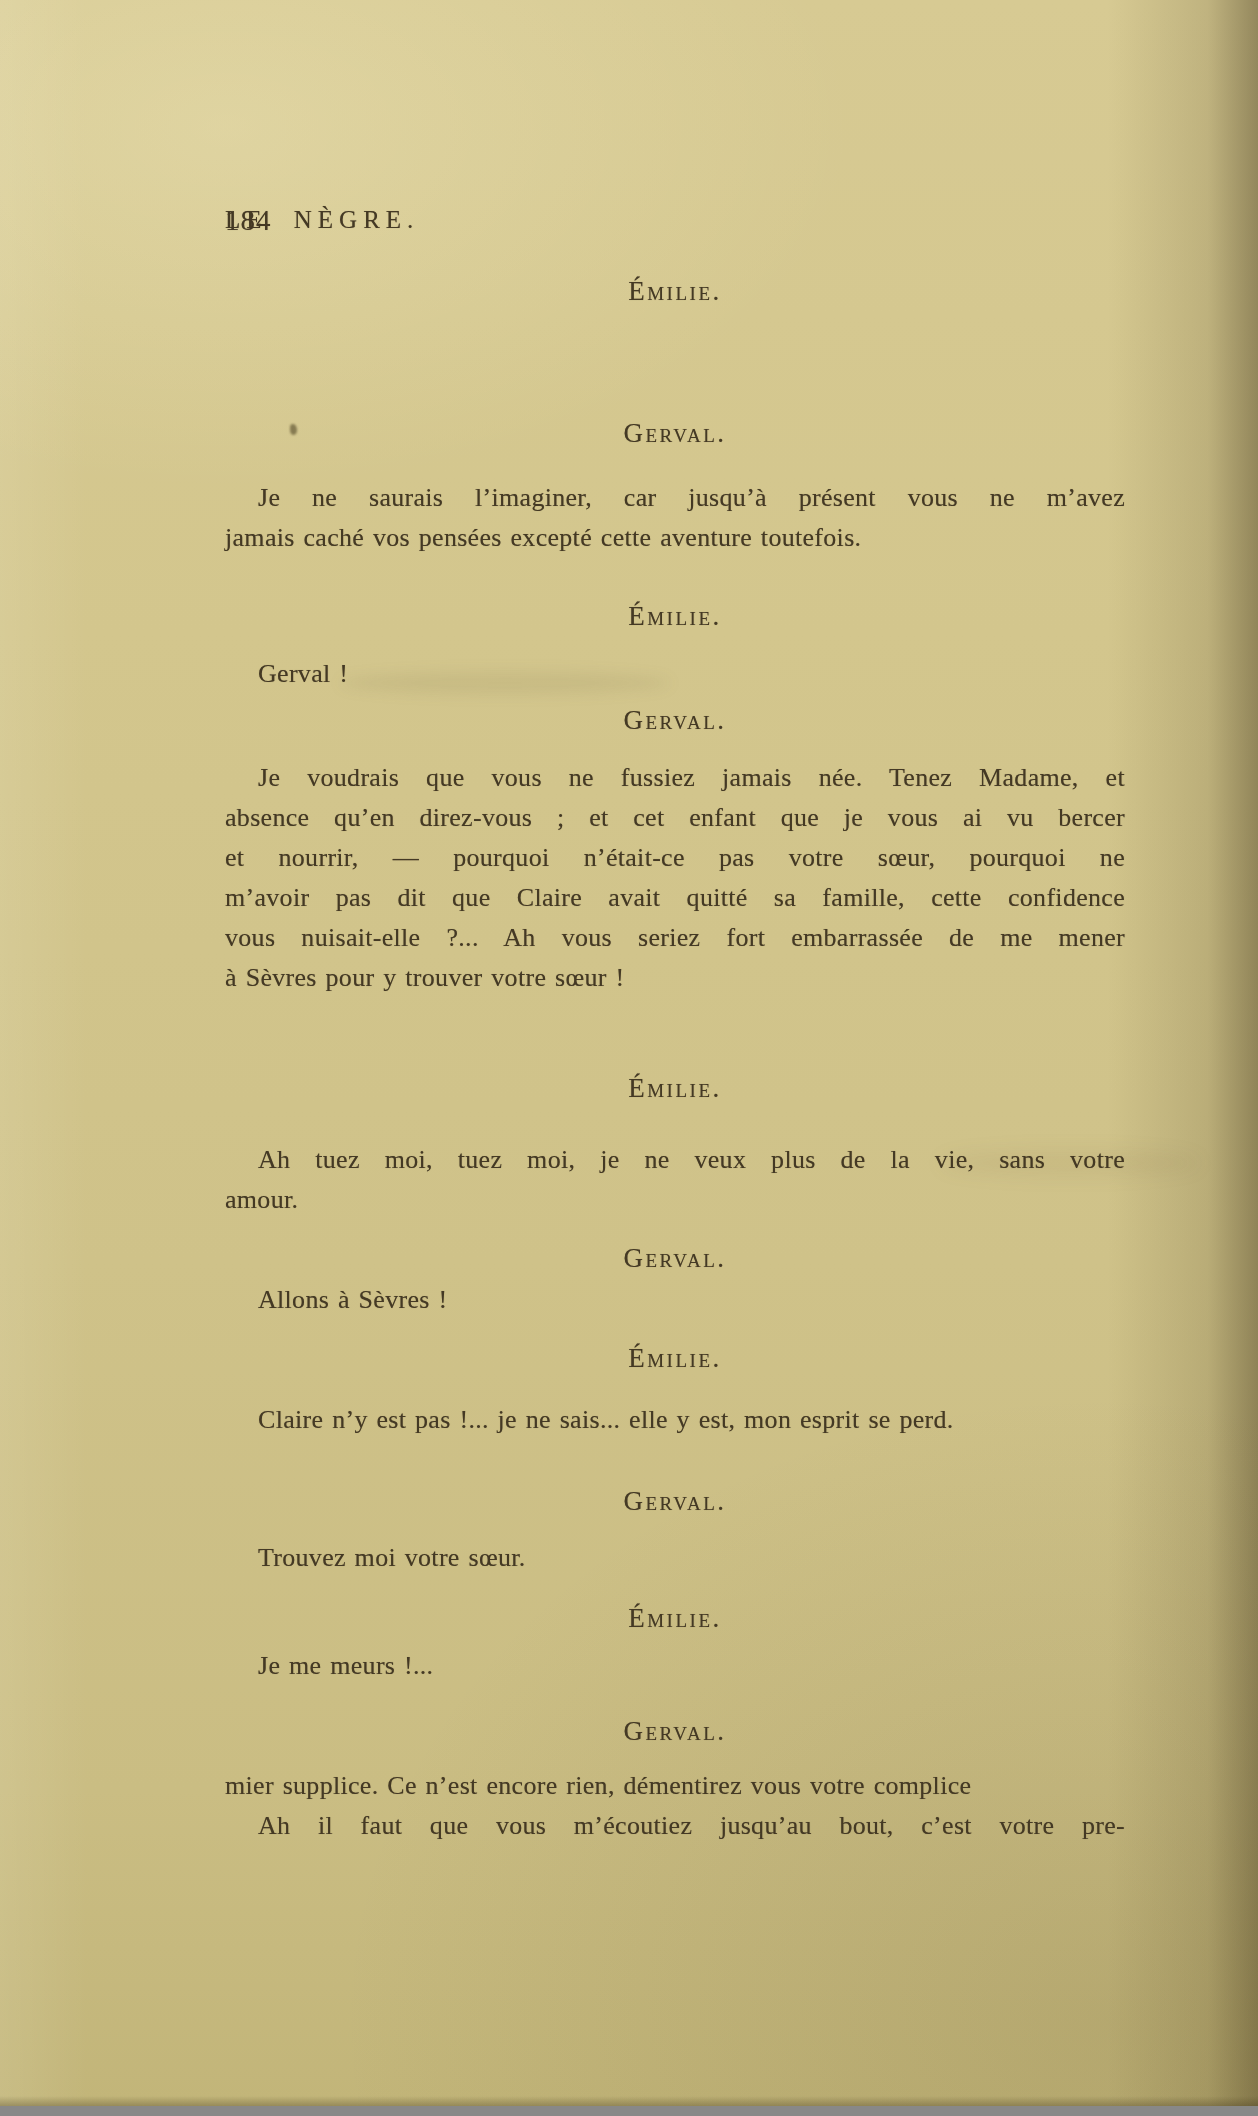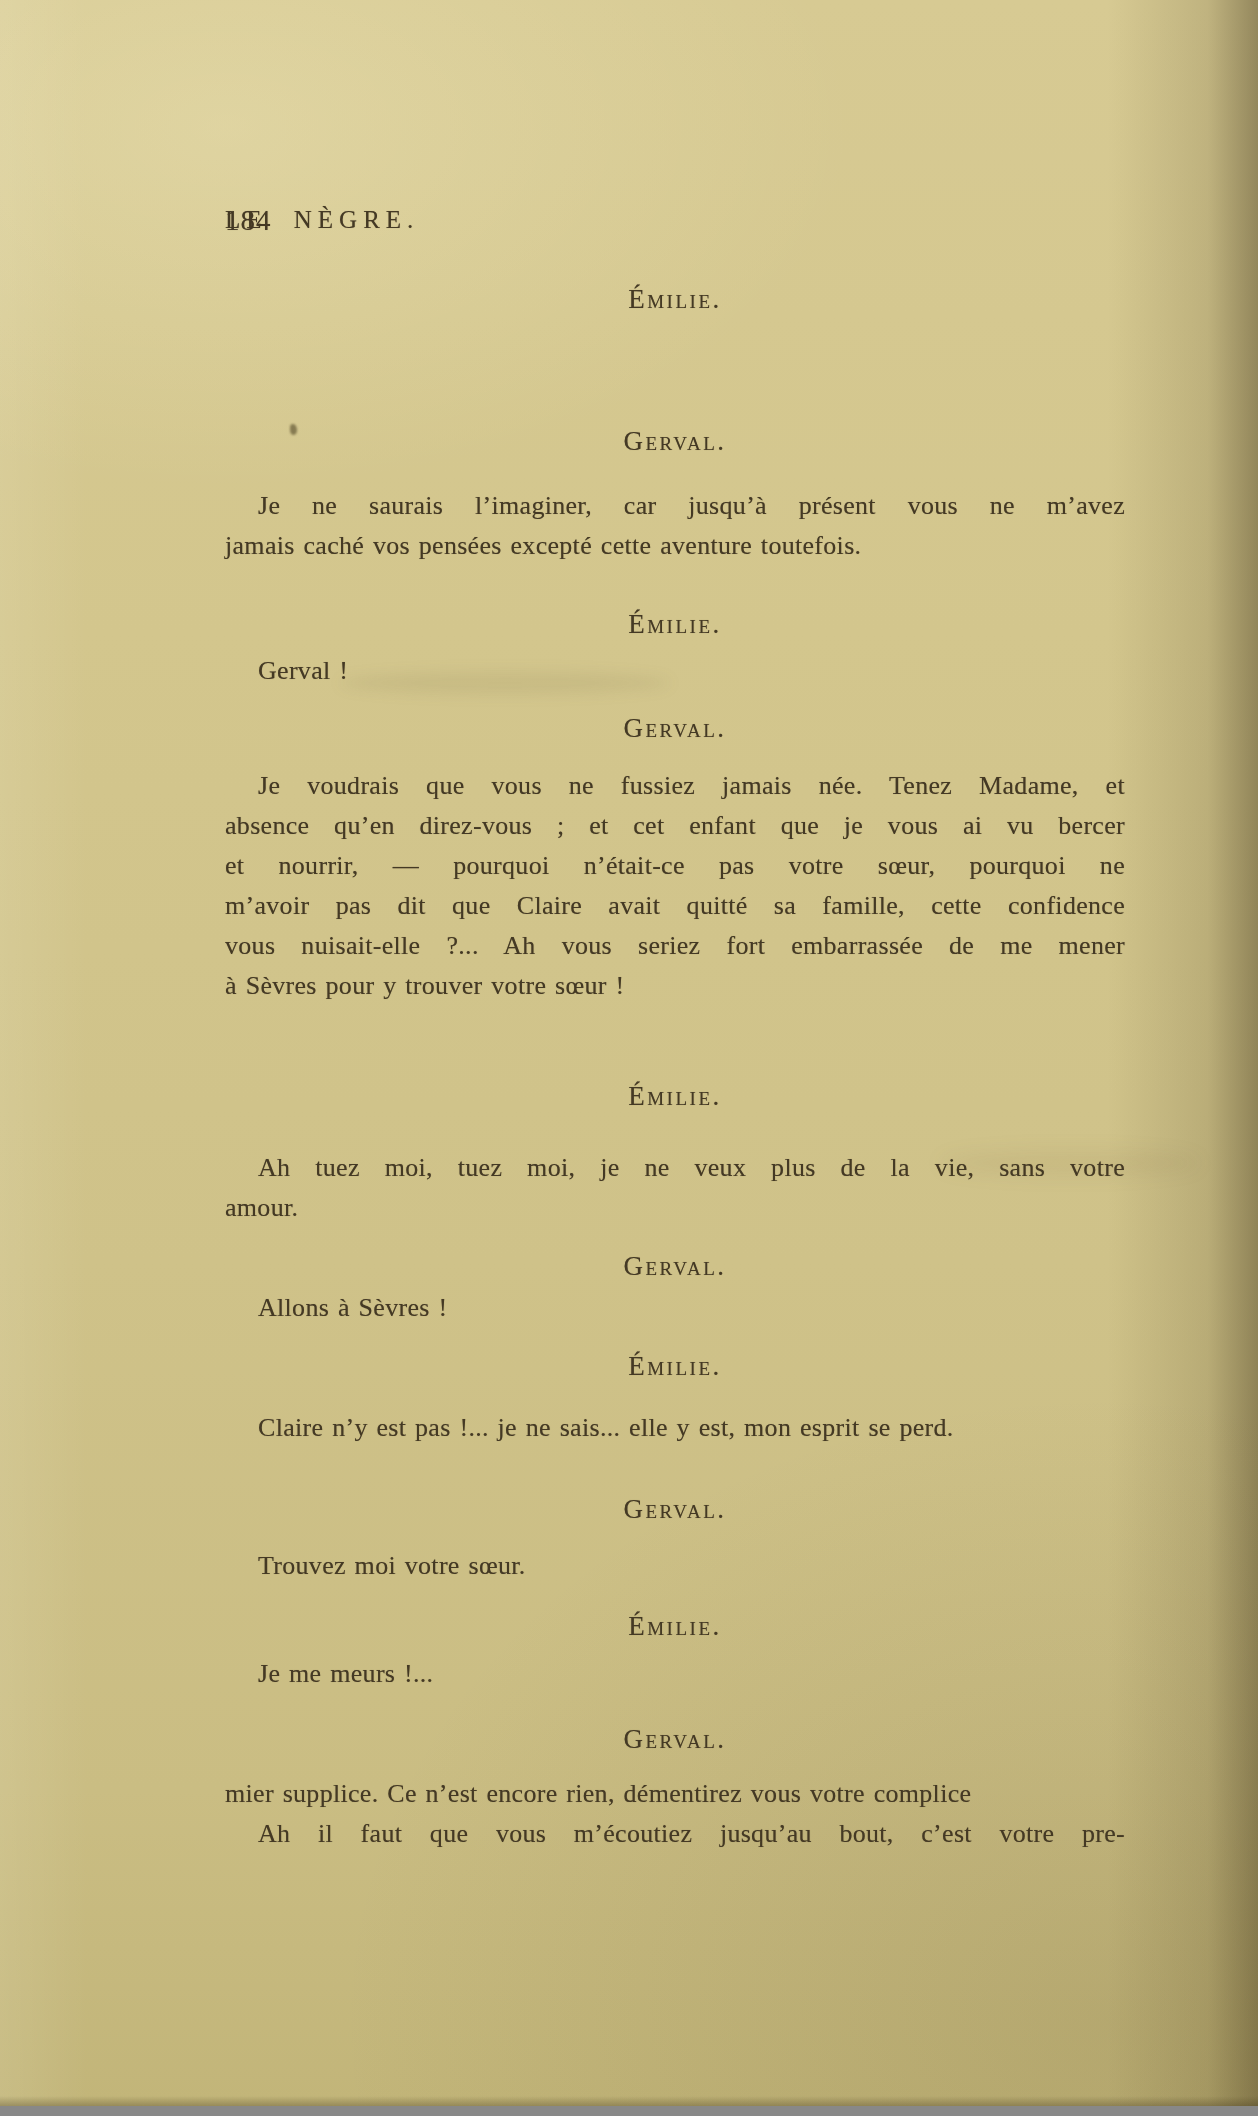--- a/index.html
+++ b/index.html
@@ -30,39 +30,39 @@
   .runhead{position:absolute;top:204px;left:0;width:100%;height:34px;}
   .pagenum{
     position:absolute;left:0;top:0;
     font-size:29px;letter-spacing:1px;
   }
   .runtitle{
     position:absolute;left:0;right:4px;top:2px;text-align:left;
     font-size:25px;letter-spacing:6px;word-spacing:14px;
   }
 
-  #dialogue{position:absolute;left:0;top:8px;width:100%;height:100%;}
+  #dialogue{position:absolute;left:0;top:0;width:100%;height:100%;}
   .speech{position:absolute;left:0;right:0;}
   .speaker{
     text-align:center;
     font-variant:small-caps;
     font-size:27px;line-height:30px;
     letter-spacing:2.5px;
   }
   .body{font-size:26px;line-height:40px;letter-spacing:0.3px;word-spacing:2px;}
   .tline{min-height:40px;}
   .tline.first{text-indent:33px;}
   .tline.j{text-align:justify;text-align-last:justify;}
   .page, .page *{text-shadow:0 0 0.7px rgba(62,52,30,0.45);}
   .smudge{text-shadow:none;}
 
   
   .speech:nth-child(1){top:276px}  .speech:nth-child(1) .body{margin-top:32px}
   .speech:nth-child(2){top:418px}  .speech:nth-child(2) .body{margin-top:30px}
-  .speech:nth-child(3){top:601px}  .speech:nth-child(3) .body{margin-top:12px}
+  .speech:nth-child(3){top:601px}  .speech:nth-child(3) .body{margin-top:23px}
   .speech:nth-child(4){top:705px}  .speech:nth-child(4) .body{margin-top:23px}
   .speech:nth-child(5){top:1073px} .speech:nth-child(5) .body{margin-top:37px}
   .speech:nth-child(6){top:1243px} .speech:nth-child(6) .body{margin-top:7px}
   .speech:nth-child(7){top:1343px} .speech:nth-child(7) .body{margin-top:27px}
   .speech:nth-child(8){top:1486px} .speech:nth-child(8) .body{margin-top:22px}
   .speech:nth-child(9){top:1603px} .speech:nth-child(9) .body{margin-top:13px}
   .speech:nth-child(10){top:1716px}.speech:nth-child(10) .body{margin-top:20px}
 </style>
 </head>
 <body>

